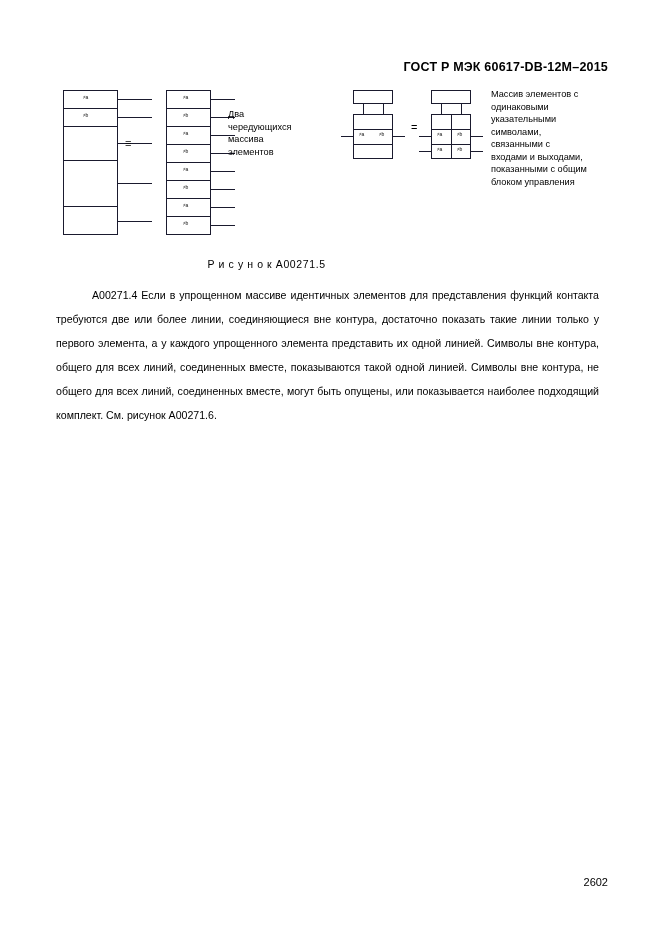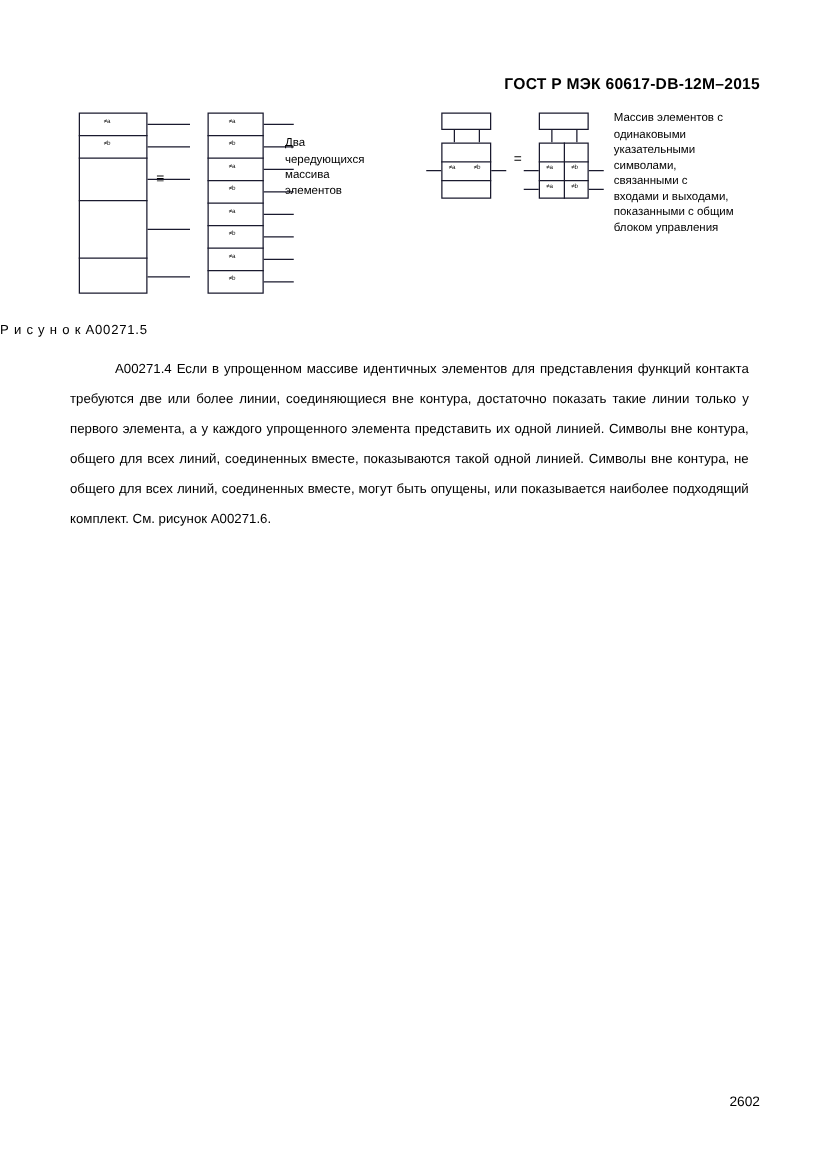--- a/index.html
+++ b/index.html
@@ -73,21 +73,21 @@
     font-size: 9.2px;
     line-height: 12.5px;
     color: #000;
   }
 
   .fig-caption {
     position: absolute;
     top: 258px;
     left: 0;
     width: 533px;
-    text-align: left;
+    text-align: center;
     font-size: 10.5px;
     letter-spacing: 0.6px;
   }
 
   
   .body-text {
     position: absolute;
     top: 283px;
     left: 46px;
     width: 543px;

